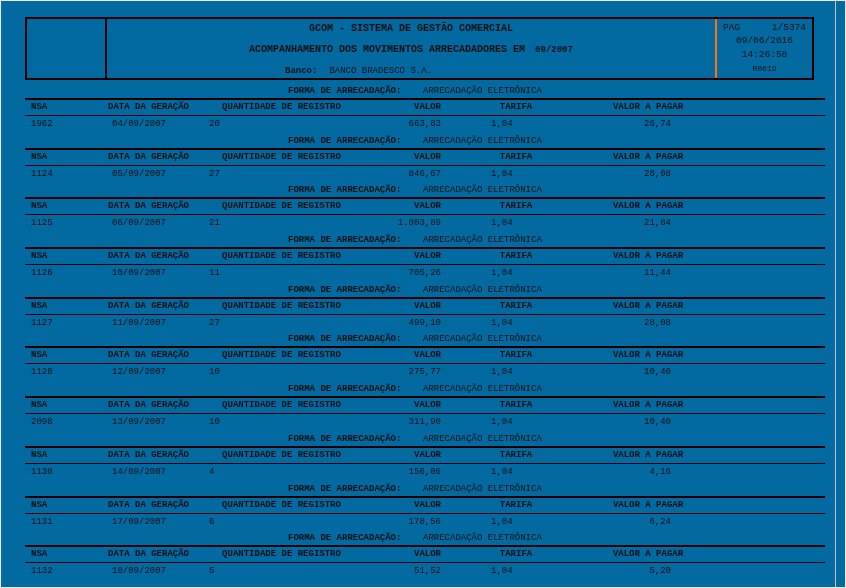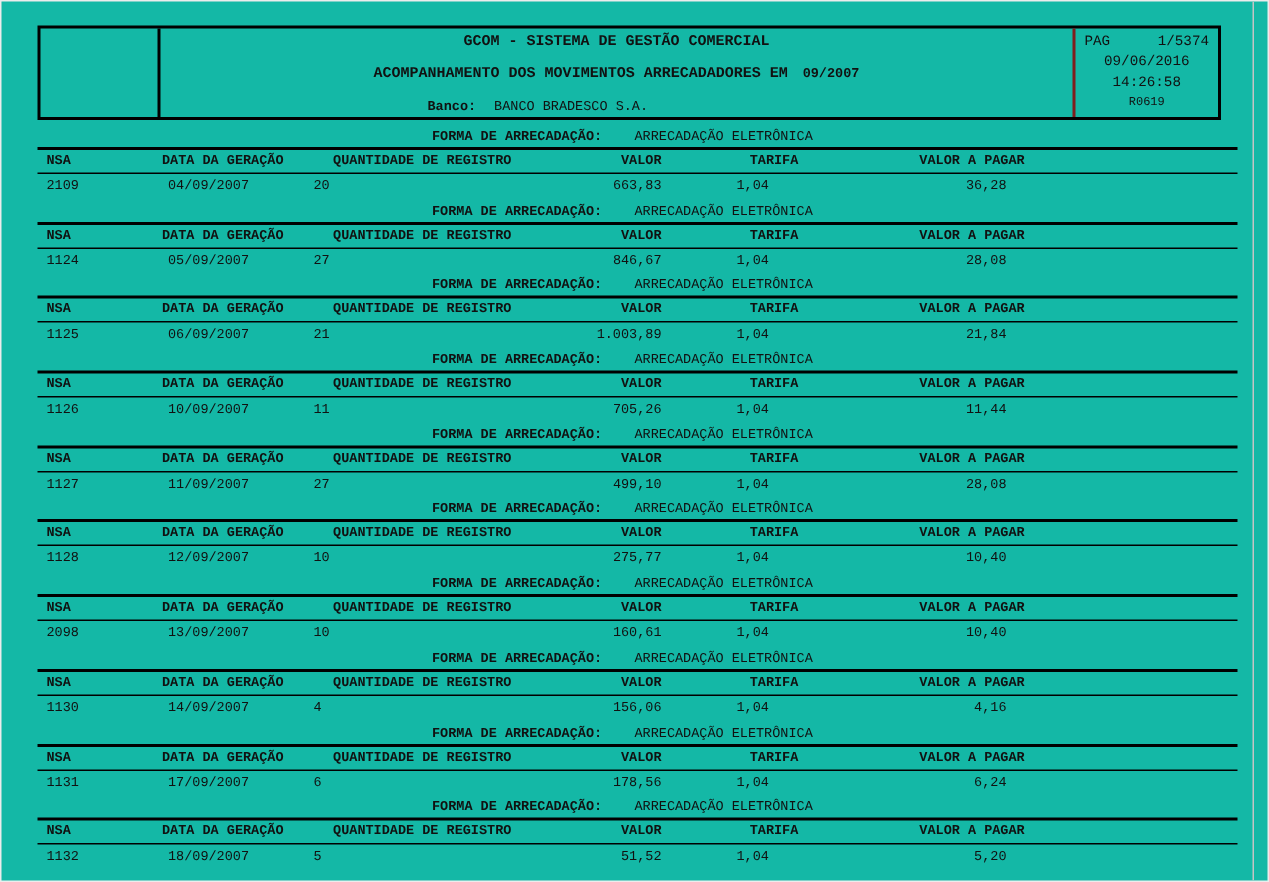--- a/index.html
+++ b/index.html
@@ -1,31 +1,31 @@
 <!DOCTYPE html>
 <html><head>
 <meta charset="utf-8">
 <style>
   html,body{margin:0;padding:0;background:#fff;}
   .page{
-    position:relative;width:846px;height:588px;background:#14b8a6;overflow:hidden;
+    position:relative;width:846px;height:588px;background:#0369a1;overflow:hidden;
     font-family:"Liberation Mono","DejaVu Sans Mono",monospace;color:#111;
     box-sizing:border-box;border:1px solid #ececec;padding-left:32px;
   }
   
   .scroll-edge{position:absolute;top:0;bottom:0;right:9px;width:1px;background:#c4c4c4;}
 
   
   .header-box{
     position:absolute;left:24px;top:16px;width:789px;height:63px;
     border:2px solid #000;box-sizing:border-box;display:flex;
   }
   .hb-left{width:80px;border-right:2px solid #000;box-sizing:border-box;}
   .hb-center{flex:1;position:relative;}
-  .hb-right{width:97px;border-left:2px solid #7f1d1d;box-sizing:border-box;padding-top:2px;}
+  .hb-right{width:97px;border-left:2px solid #f97316;box-sizing:border-box;padding-top:2px;}
 
   .title{position:absolute;top:4px;left:0;right:0;text-align:center;
          font-weight:bold;font-size:10px;white-space:nowrap;}
   .subtitle{position:absolute;top:25px;left:0;right:0;text-align:center;
             font-weight:bold;font-size:10px;white-space:nowrap;}
   .subtitle .period{margin-left:10px;font-size:9px;}
   .bank{position:absolute;top:47px;left:178px;font-size:9px;white-space:nowrap;}
   .bank .bank-label{font-weight:bold;}
   .bank .bank-value{margin-left:12px;}
 
@@ -99,26 +99,26 @@
     <div class="hrow">
       <span class="h-nsa">NSA</span>
       <span class="h-data">DATA DA GERAÇÃO</span>
       <span class="h-qtd">QUANTIDADE DE REGISTRO</span>
       <span class="h-valor">VALOR</span>
       <span class="h-tarifa">TARIFA</span>
       <span class="h-vap">VALOR A PAGAR</span>
     </div>
     <div class="rule thin"></div>
     <div class="drow">
-      <span class="d-nsa">2109</span>
+      <span class="d-nsa">1962</span>
       <span class="d-data">04/09/2007</span>
       <span class="d-qtd">20</span>
       <span class="d-valor">663,83</span>
       <span class="d-tarifa">1,04</span>
-      <span class="d-vap">36,28</span>
+      <span class="d-vap">26,74</span>
     </div>
   </div>
 
   <div class="block">
     <div class="forma-line">
       <span class="forma-label">FORMA DE ARRECADAÇÃO:</span>
       <span class="forma-value">ARRECADAÇÃO ELETRÔNICA</span>
     </div>
     <div class="rule thick"></div>
     <div class="hrow">
@@ -252,21 +252,21 @@
       <span class="h-qtd">QUANTIDADE DE REGISTRO</span>
       <span class="h-valor">VALOR</span>
       <span class="h-tarifa">TARIFA</span>
       <span class="h-vap">VALOR A PAGAR</span>
     </div>
     <div class="rule thin"></div>
     <div class="drow">
       <span class="d-nsa">2098</span>
       <span class="d-data">13/09/2007</span>
       <span class="d-qtd">10</span>
-      <span class="d-valor">160,61</span>
+      <span class="d-valor">311,90</span>
       <span class="d-tarifa">1,04</span>
       <span class="d-vap">10,40</span>
     </div>
   </div>
 
   <div class="block">
     <div class="forma-line">
       <span class="forma-label">FORMA DE ARRECADAÇÃO:</span>
       <span class="forma-value">ARRECADAÇÃO ELETRÔNICA</span>
     </div>

